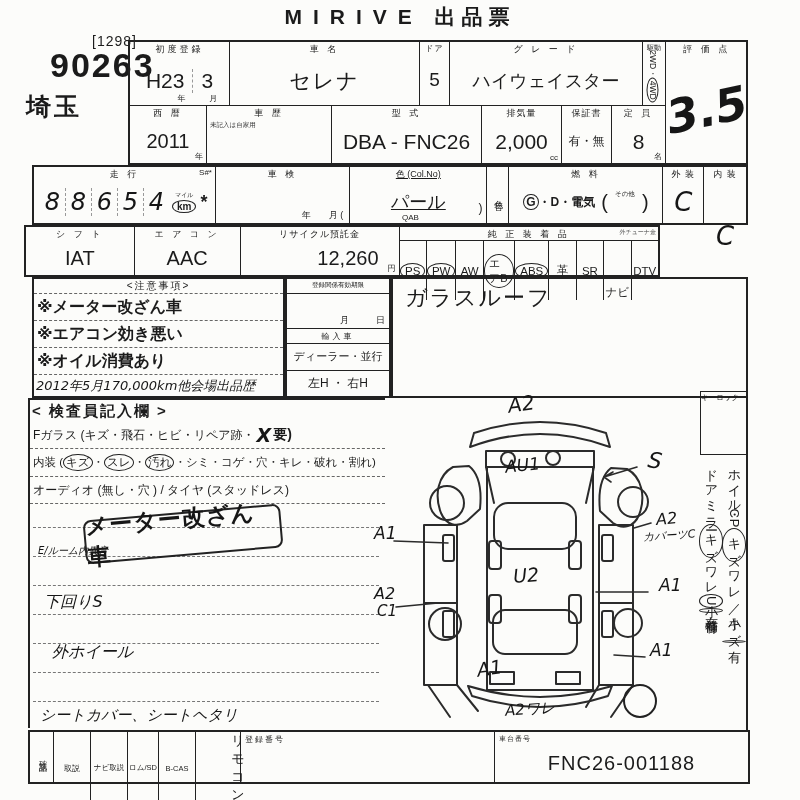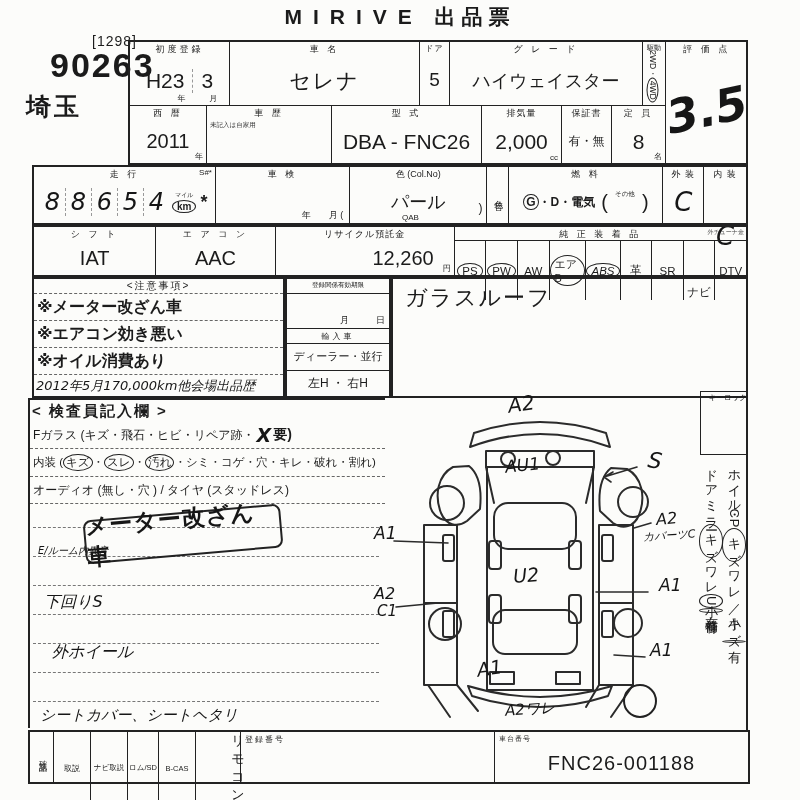--- a/index.html
+++ b/index.html
@@ -121,21 +121,21 @@
       </div>
     </div>
     <div class="c" style="width:135px;">
       <div class="hdr">車  検</div>
       <div class="val"></div>
       <div class="abs" style="bottom:1px;left:0;right:0;display:flex;justify-content:flex-end;gap:18px;padding-right:6px;font-size:9px;">
         <span>年</span>
         <span>月 (</span>
       </div>
     </div>
-    <div class="c" style="width:138px;">
+    <div class="c" style="width:138px;text-decoration:underline;">
       <div class="hdr tight" style="letter-spacing:0;">色 (Col.No)</div>
       <div class="val" style="font-size:18px;">パール</div>
       <span class="abs" style="bottom:1px;left:38%;font-size:8px;">QAB</span>
       <span class="abs" style="bottom:8px;right:4px;font-size:12px;">)</span>
     </div>
     <div class="c" style="width:22px;align-items:center;justify-content:center;">
       <span class="vtext" style="font-size:9px;letter-spacing:2px;">色替</span>
     </div>
     <div class="c" style="width:155px;">
       <div class="hdr">燃  料</div>
@@ -149,21 +149,21 @@
     <div class="c" style="width:41px;">
       <div class="hdr tight">外 装</div>
       <div class="val hand" style="font-size:26px;">C</div>
     </div>
     <div class="c last" style="width:42px;gap:40px;">
       <div class="hdr tight">内 装</div>
       <div class="val hand" style="font-size:26px;">C</div>
     </div>
   </div>
 
-  <div class="abs bx flex" style="left:32px;top:225px;width:716px;height:52px;">
+  <div class="abs bx flex" style="left:24px;top:225px;width:636px;height:52px;">
     <div class="c" style="width:123px;">
       <div class="hdr">シ フ ト</div>
       <div class="val" style="font-size:20px;">IAT</div>
     </div>
     <div class="c" style="width:120px;">
       <div class="hdr">エ ア コ ン</div>
       <div class="val" style="font-size:20px;">AAC</div>
     </div>
     <div class="c" style="width:180px;">
       <div class="hdr tight">リサイクル預託金</div>
@@ -179,21 +179,21 @@
           </div>
         <div style="flex:1;border-right:1px solid #222;display:flex;align-items:center;justify-content:center;">
             <span style="font-size:11.5px;" class="oval">PW</span>
           </div>
         <div style="flex:1;border-right:1px solid #222;display:flex;align-items:center;justify-content:center;">
             <span style="font-size:11.5px;">AW</span>
           </div>
         <div style="flex:1.15;border-right:1px solid #222;display:flex;align-items:center;justify-content:center;">
             <span style="font-size:11px;" class="oval">エアB</span>
           </div>
-        <div style="flex:1.1;border-right:1px solid #222;display:flex;align-items:center;justify-content:flex-end;font-style:italic;">
+        <div style="flex:1.1;border-right:1px solid #222;display:flex;align-items:center;justify-content:flex-end;">
             <span style="font-size:11.5px;" class="oval">ABS</span>
           </div>
         <div style="flex:1;border-right:1px solid #222;display:flex;align-items:center;justify-content:center;">
             <span style="font-size:11.5px;">革</span>
           </div>
         <div style="flex:1;border-right:1px solid #222;display:flex;align-items:center;justify-content:center;">
             <span style="font-size:11.5px;">SR</span>
           </div>
         <div style="flex:1;border-right:1px solid #222;display:flex;align-items:center;justify-content:center;">
             <span style="font-size:11.5px;margin-top:44px;">ナビ</span>
@@ -307,21 +307,21 @@
   <div class="mk" style="left:374px;top:584px;font-size:16px;">A2</div>
   <div class="mk" style="left:377px;top:602px;font-size:15px;">C1</div>
   <div class="mk" style="left:513px;top:564px;font-size:19px;transform:rotate(-5deg);">U2</div>
   <div class="mk" style="left:659px;top:575px;font-size:17px;">A1</div>
   <div class="mk" style="left:650px;top:640px;font-size:17px;">A1</div>
   <div class="mk" style="left:477px;top:657px;font-size:19px;transform:rotate(-8deg);">A1</div>
   <div class="mk" style="left:505px;top:700px;font-size:15px;transform:rotate(-4deg);">A2ワレ</div>
   <div class="abs" style="left:623px;top:684px;width:34px;height:34px;border:2.2px solid #222;border-radius:50%;"></div>
 
   <div class="abs" style="left:700px;top:391px;width:48px;height:64px;border:1.6px solid #222;">
-    <div style="font-size:7.5px;text-align:right;padding-top:1px;">キーロック</div>
+    <div style="font-size:7.5px;text-align:left;padding-top:1px;">キーロック</div>
   </div>
   <div class="abs" style="left:746px;top:391px;width:2px;height:339px;background:#222;"></div>
   <div class="abs vtext" style="left:700px;top:460px;width:46px;height:272px;font-size:13px;letter-spacing:1px;">
     <div style="width:23px;"><span>ホイル・CP</span><span class="circ">キズ</span><span>ワレ／小キズ</span><span class="circ">有</span></div>
     <div style="width:23px;"><span>ドアミラー</span><span class="circ">キズ</span><span>ワレ </span><span class="circ">小U有</span><span class="circ">補修有</span></div>
   </div>
 
   <div class="abs bx flex" style="left:28px;top:730px;width:722px;height:54px;">
     <div class="c" style="width:24px;align-items:center;justify-content:center;">
       <span class="vtext" style="font-size:8px;letter-spacing:2px;">確認品</span>

